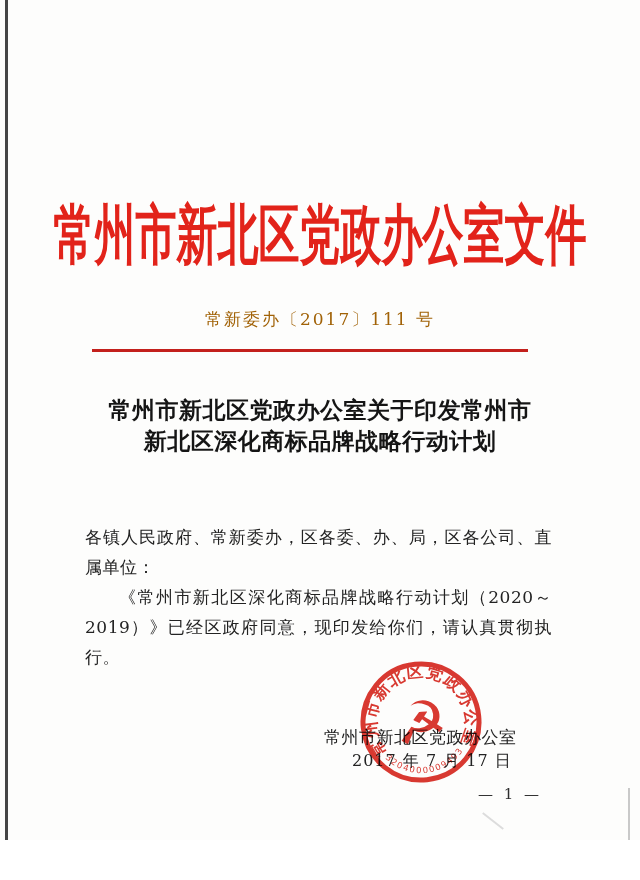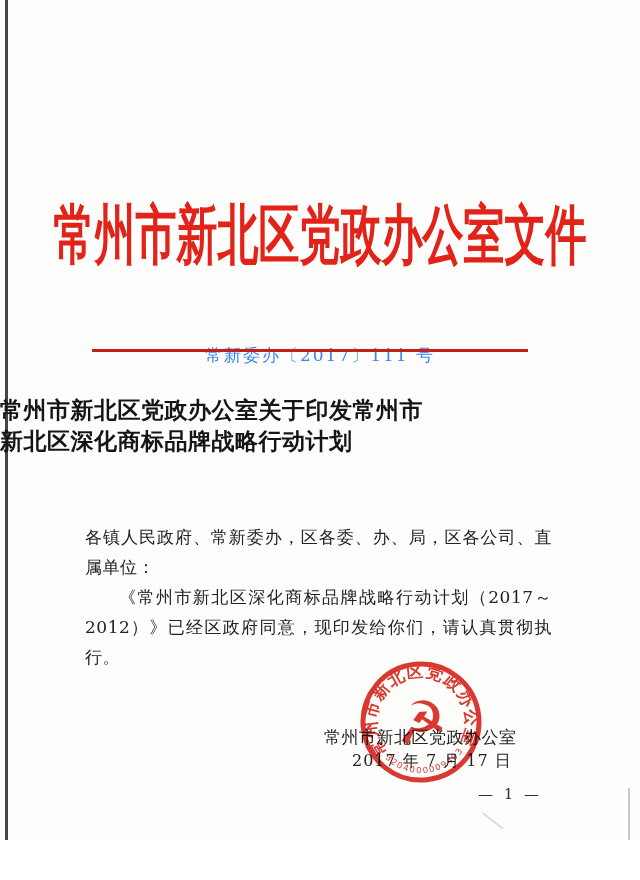--- a/index.html
+++ b/index.html
@@ -16,26 +16,26 @@
   .scan-edge-right{position:absolute;left:628px;top:788px;width:2px;height:92px;background:#c9c9c9;}
   .scan-smudge{position:absolute;left:480px;top:820px;width:26px;height:2px;background:#dcdcdc;transform:rotate(38deg);}
   
   .header-title{
     position:absolute;left:0;right:0;top:192px;text-align:center;
     font-size:41px;font-weight:bold;color:#e2231a;letter-spacing:0px;
     transform:scaleY(1.58);transform-origin:top center;white-space:nowrap;
   }
   .doc-number{
     position:absolute;left:0;right:0;top:308px;text-align:center;
-    font-size:17px;letter-spacing:2px;color:#3b82f6;margin-top:36px;
+    font-size:17px;letter-spacing:2px;color:#a16207;
   }
   .red-rule{position:absolute;left:92px;top:349px;width:436px;height:3px;background:#c3201c;}
   
   .doc-title{
-    position:absolute;left:0;right:0;top:394px;
+    position:absolute;left:0;right:0;top:394px;text-align:center;
     font-size:23px;font-weight:bold;line-height:31px;color:#151515;letter-spacing:0.5px;
   }
   
   .body-text{
     position:absolute;left:85px;top:522px;width:467px;
     font-size:17px;line-height:30px;letter-spacing:0.5px;text-align:justify;color:#232323;
   }
   .body-text p{margin:0;}
   .body-text p.indent{text-indent:2em;}
   
@@ -66,21 +66,21 @@
 
   <div class="red-rule"></div>
 
   <div class="doc-title">
     <div>常州市新北区党政办公室关于印发常州市</div>
     <div>新北区深化商标品牌战略行动计划</div>
   </div>
 
   <div class="body-text">
     <p>各镇人民政府、常新委办，区各委、办、局，区各公司、直属单位：</p>
-    <p class="indent">《常州市新北区深化商标品牌战略行动计划（2017～2012）》已经区政府同意，现印发给你们，请认真贯彻执行。</p>
+    <p class="indent">《常州市新北区深化商标品牌战略行动计划（2020～2019）》已经区政府同意，现印发给你们，请认真贯彻执行。</p>
   </div>
 
   <div class="sig-issuer">常州市新北区党政办公室</div>
   <div class="sig-date">2017 年 7 月 17 日</div>
 
   <svg class="seal" viewBox="0 0 152 152">
     <defs>
       <path id="sealRingArc" d="M 44.2 107.8 A 45 45 0 1 1 107.8 107.8" fill="none"></path>
       <path id="sealCodeArc" d="M 36.9 108.8 A 51 51 0 0 0 115.1 108.8" fill="none"></path>
     </defs>

